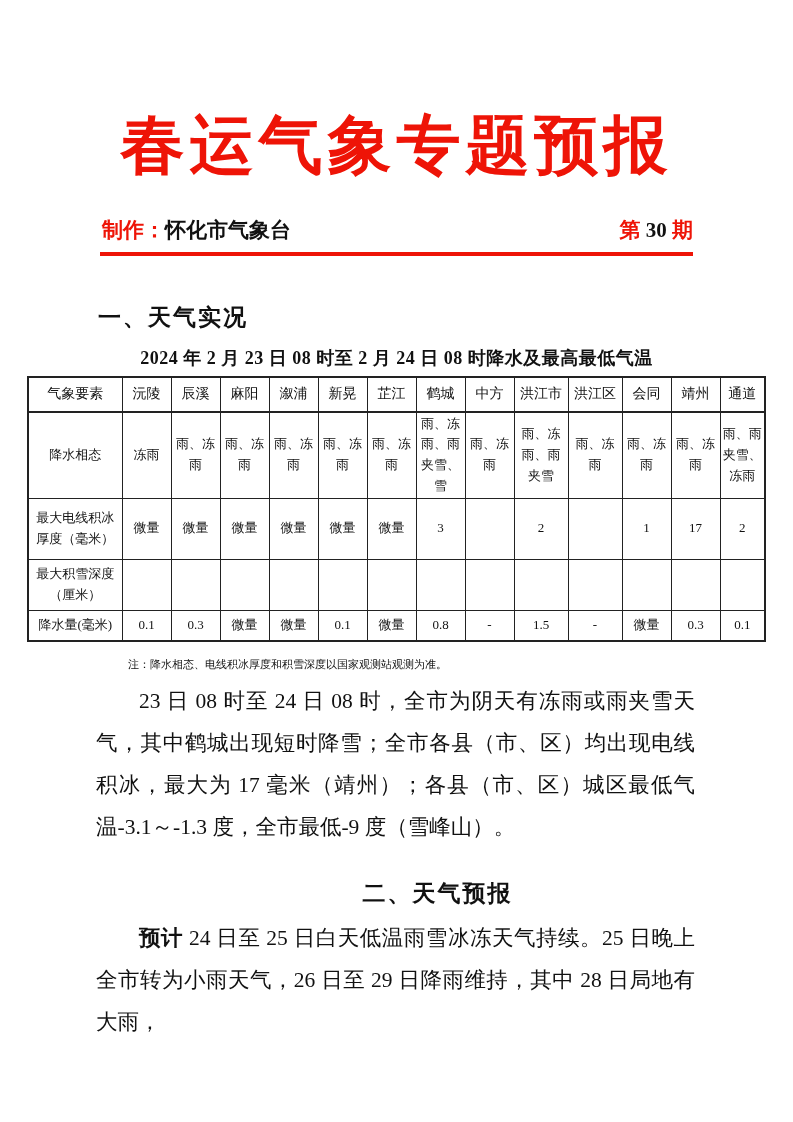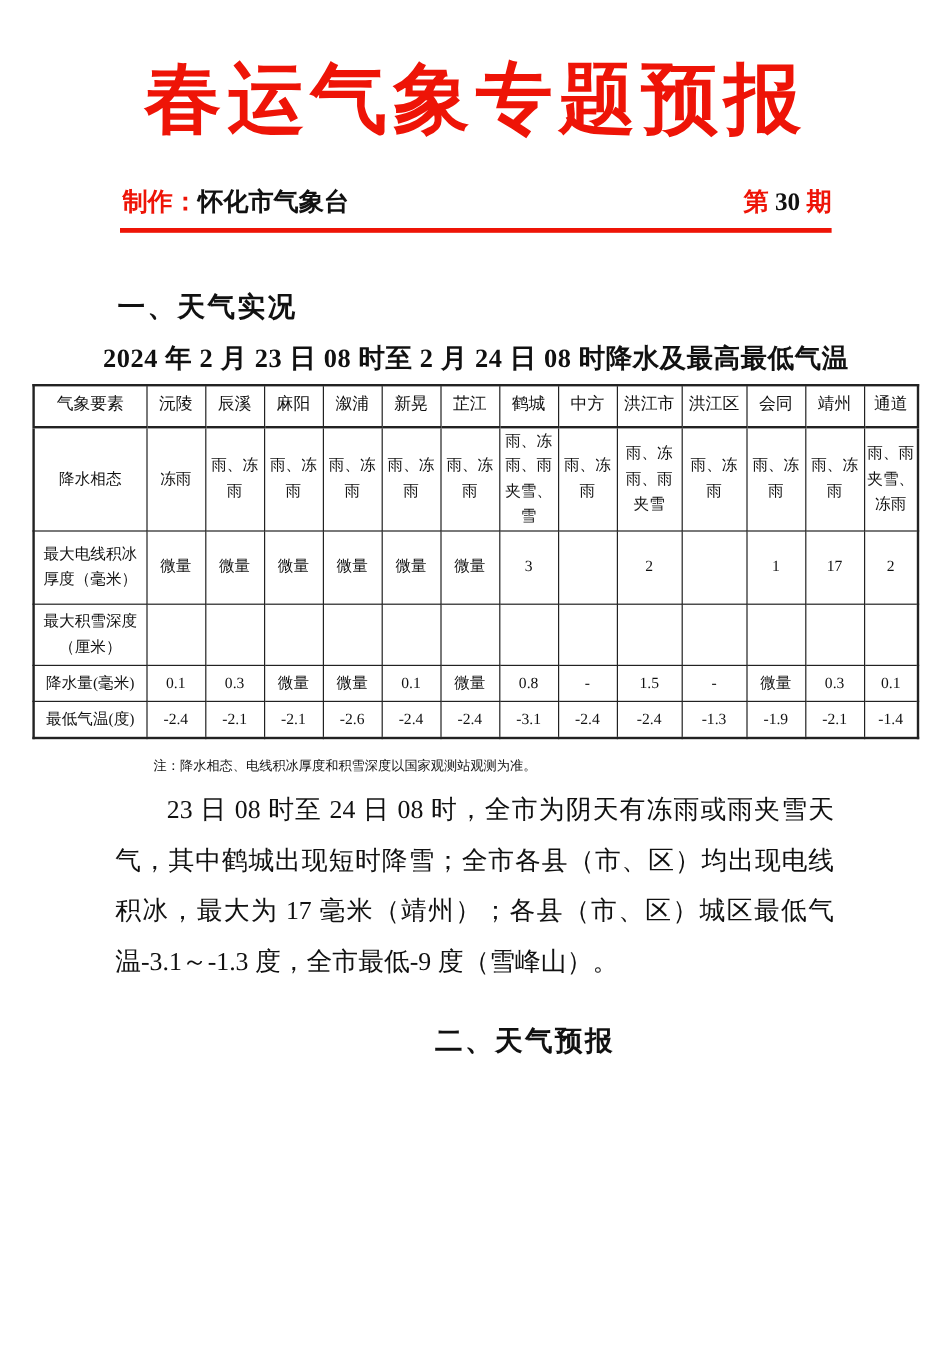--- a/index.html
+++ b/index.html
@@ -3,38 +3,38 @@
 <meta charset="utf-8">
 <style>
   :root{ --red:#ee1407; --ink:#111; --line:#222; }
   html,body{margin:0;padding:0;background:#fff;}
   .page{
     width:793px;height:1122px;margin:0 auto;background:#fff;
     font-family:"Liberation Serif","DejaVu Serif",serif;color:var(--ink);
     position:relative;overflow:hidden;
   }
   .doc-title{
-    margin:0;padding-top:38px;text-align:center;
+    margin:0;padding-top:100px;text-align:center;
     font-size:64px;line-height:1.4;font-weight:bold;letter-spacing:5px;
     color:var(--red);font-family:"DejaVu Serif","Liberation Serif",serif;
   }
   .info-row{
     display:flex;justify-content:space-between;align-items:baseline;
     margin:26px 100px 0 102px;font-size:21px;font-weight:bold;
     white-space:nowrap;
   }
   .info-row .red{color:var(--red);margin-top:16px;}
   .red-rule{height:4px;background:var(--red);margin:8px 100px 0 100px;}
   .sec-heading{
     margin:46px 16px 0 98px;font-size:23px;font-weight:bold;
     font-family:Liberation Sans, sans-serif;letter-spacing:2px;
   }
   .sec-heading.second{margin-top:30px;text-align:center;}
   .table-title{
-    margin-top:13px;text-align:center;font-size:22px;font-weight:bold;
+    margin-top:13px;text-align:center;font-size:18px;font-weight:bold;
     letter-spacing:0.5px;
   }
   table.weather{
     border-collapse:collapse;table-layout:fixed;width:737px;margin:6px auto 0;
     border:2px solid var(--line);
     padding-left:24px;
   }
   table.weather th,table.weather td{
     border:1px solid var(--line);text-align:center;vertical-align:middle;
     padding:1px 2px;font-size:13px;line-height:1.6;font-weight:normal;
@@ -166,39 +166,24 @@
         <td>0.1</td>
         <td>微量</td>
         <td>0.8</td>
         <td>-</td>
         <td>1.5</td>
         <td>-</td>
         <td>微量</td>
         <td>0.3</td>
         <td>0.1</td>
       </tr>
-      <tr class="rh-num">
-        <td class="rowlabel">最低气温(度)</td>
-        <td>-2.4</td>
-        <td>-2.1</td>
-        <td>-2.1</td>
-        <td>-2.6</td>
-        <td>-2.4</td>
-        <td>-2.4</td>
-        <td>-3.1</td>
-        <td>-2.4</td>
-        <td>-2.4</td>
-        <td>-1.3</td>
-        <td>-1.9</td>
-        <td>-2.1</td>
-        <td>-1.4</td>
-      </tr>
     </tbody>
   </table>
 
   <div class="note">注：降水相态、电线积冰厚度和积雪深度以国家观测站观测为准。</div>
 
   <p class="body-para">23 日 08 时至 24 日 08 时，全市为阴天有冻雨或雨夹雪天气，其中鹤城出现短时降雪；全市各县（市、区）均出现电线积冰，最大为 17 毫米（靖州）；各县（市、区）城区最低气温-3.1～-1.3 度，全市最低-9 度（雪峰山）。</p>
 
   <h2 class="sec-heading second">二、天气预报</h2>
 
+  <p class="body-para"><span class="lead">预计</span><span> 24 日至 25 日白天低温雨雪冰冻天气持续。25 日晚上全市转为小雨天气，26 日至 29 日降雨维持，其中 28 日局地有大雨，</span></p>
 
 </div>
 
 </body></html>

